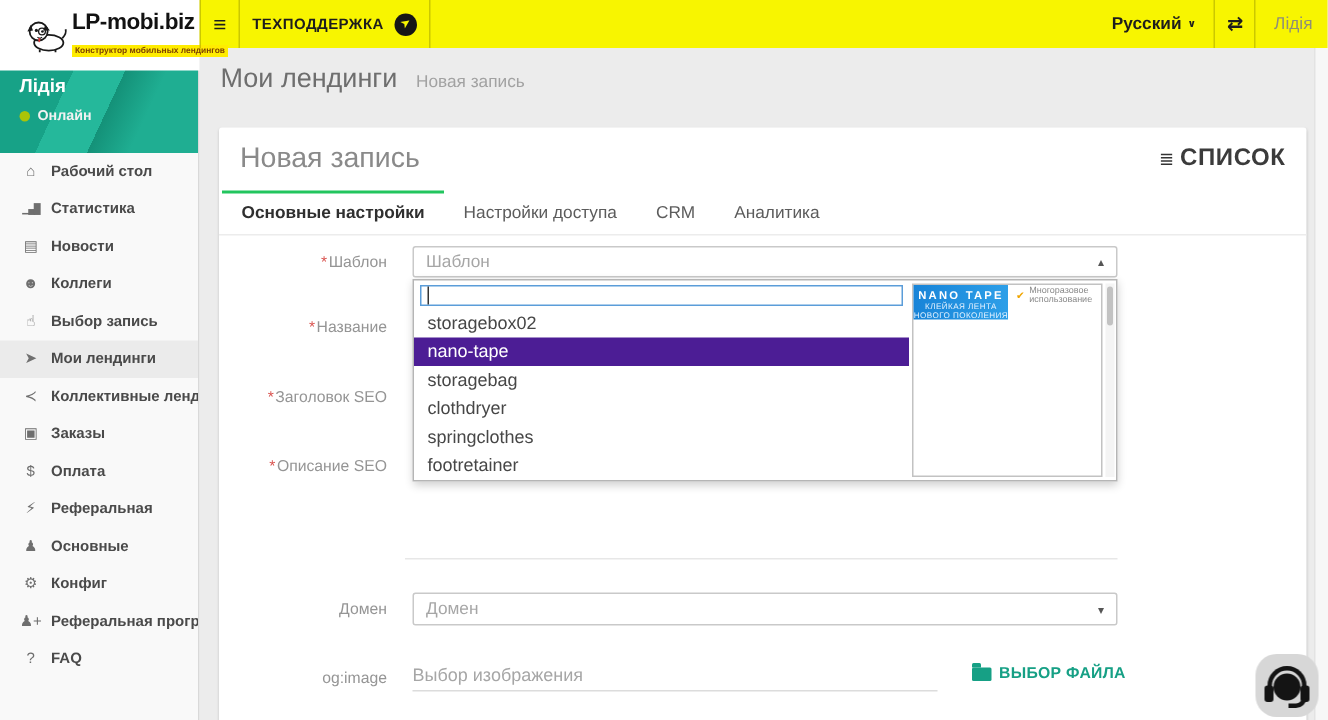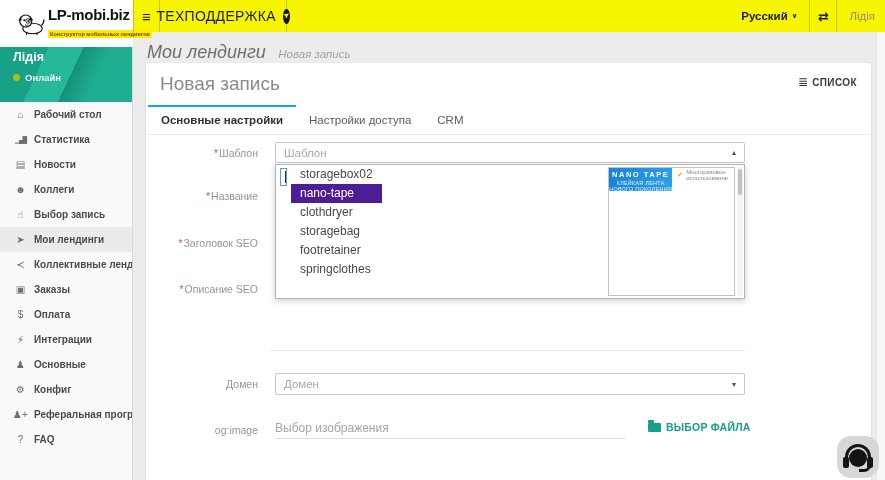--- a/index.html
+++ b/index.html
@@ -13,21 +13,21 @@
            padding-left:16px; cursor:pointer; }
   .brand svg { width:30px; height:26px; flex:0 0 auto; }
   .brand-text { margin-left:2px; }
   .brand-title { font-size:15px; font-weight:800; color:#121212; line-height:15px; letter-spacing:-.3px; }
   .brand-tagline { font-size:5.6px; font-weight:700; color:#7c3f00; background:#ffec00;
                    padding:1px 2px; display:inline-block; margin-top:1px; white-space:nowrap; }
   .tb-cell { display:flex; align-items:center; justify-content:center; }
   .tb-divider { width:1px; background:rgba(0,0,0,.18); }
   .hamburger { width:25px; font-size:15px; font-weight:700; color:#1d1d1d; cursor:pointer; }
   .support { width:126px; cursor:pointer; }
-  .support-label { font-size:14px; font-weight:400; color:#1d1d1d; letter-spacing:.3px; }
+  .support-label { font-size:10px; font-weight:700; color:#1d1d1d; letter-spacing:.3px; }
   .tg-circle { width:15px; height:15px; border-radius:50%; background:#161616; margin-left:7px;
                display:flex; align-items:center; justify-content:center; }
   .tg-circle span { color:#f8f500; font-size:8px; transform:rotate(-35deg) translateX(.5px); line-height:8px; }
   .tb-spacer { flex:1; }
   .lang { padding:0 12px; font-size:11.5px; font-weight:700; color:#1d1d1d; cursor:pointer; }
   .lang .caret { font-size:7px; margin-left:4px; color:#1d1d1d; }
   .refresh { width:26px; font-size:13px; font-weight:700; color:#1d1d1d; cursor:pointer; }
   .tb-user { padding:0 10px 0 12px; font-size:11.5px; color:#8f8f78; cursor:pointer; }
 
   
@@ -43,37 +43,37 @@
   .menu li { height:25px; display:flex; align-items:center; padding-left:13px; cursor:pointer;
              white-space:nowrap; overflow:hidden; }
   .menu li.active { background:#ebebeb; }
   .mi-icon { width:15px; flex:0 0 15px; margin-right:6px; font-size:10px; color:#6f6f6f;
              text-align:center; line-height:10px; }
   .mi-icon.bars { font-size:6.5px; letter-spacing:-1px; }
   .mi-label { font-size:10px; font-weight:700; color:#4a4a4a; }
 
   
   .main { position:absolute; left:133px; top:32px; right:0; bottom:0; }
-  .breadcrumb { padding:10px 14px 0 14px;font-style:italic; }
+  .breadcrumb { padding:10px 14px 22px 14px; }
   .bc-title { font-size:18px; color:#6e6e6e; font-weight:400; }
   .bc-sub { font-size:11.5px; color:#a2a2a2; margin-left:8px; }
 
   .card { margin:0 14px 0 13px; background:#fff; border-radius:2px;
           box-shadow:0 1px 2px rgba(0,0,0,.18); height:430px; position:relative; }
   .card-head { display:flex; align-items:flex-start; justify-content:space-between;
                padding:10px 14px 6px 14px; }
   .card-title { font-size:19px; color:#8a8a8a; font-weight:400; }
   .list-btn { display:flex; align-items:center; gap:4px; margin-top:2px; cursor:pointer; }
   .list-btn .glyph { font-size:12px; color:#333; }
-  .list-btn .txt { font-size:10px; font-weight:700; color:#3b3b3b; letter-spacing:.4px; }
+  .list-btn .txt { font-size:16px; font-weight:700; color:#3b3b3b; letter-spacing:.4px; }
 
   .tabs { display:flex; border-bottom:1px solid #ececec; padding:0 0 0 2px; margin-top:4px; }
   .tab { padding:7px 13px 8px 13px; font-size:11.5px; color:#5c5c5c; cursor:pointer;
          border-top:2px solid transparent; }
-  .tab.active { border-top:2px solid #0ea5e9; font-weight:700; color:#2f2f2f; }
+  .tab.active { border-top:2px solid #22c55e; font-weight:700; color:#2f2f2f; }
 
   .form-area { position:relative; height:340px; margin-top:0; }
   .flabel { position:absolute; left:0; width:112px; text-align:right; font-size:10.5px;
             color:#959595; }
   .req { color:#d9534f; margin-right:1px; }
   .lbl-template { top:12px; }
   .lbl-name { top:55px; }
   .lbl-seo-title { top:102px; }
   .lbl-seo-desc { top:148px; }
   .lbl-domain { top:243px; }
@@ -99,21 +99,21 @@
               gap:5px; cursor:pointer; }
   .folder { width:13px; height:9px; background:#16a085; border-radius:1px; position:relative; }
   .folder::before { content:""; position:absolute; top:-3px; left:0; width:6px; height:3px;
                     background:#16a085; border-radius:1px 1px 0 0; }
   .file-btn .txt { font-size:10.5px; font-weight:700; color:#16a085; letter-spacing:.2px; }
 
   
   .dropdown { position:absolute; left:129px; top:29px; width:470px; height:135px;
               background:#fff; border:1px solid #b5b5b5; box-shadow:0 2px 6px rgba(0,0,0,.2);
               z-index:10; display:flex; overflow:hidden; }
-  .dd-left { flex:1; min-width:0; display:flex; flex-direction:row; }
+  .dd-left { flex:1; min-width:0; display:flex; flex-direction:column; }
   .dd-search { margin:3px 4px 2px 4px; height:18px; border:1px solid #5b9dd9; background:#fff;
                display:flex; align-items:center; padding-left:4px; }
   .caret-bar { width:1px; height:12px; background:#333; }
   .dd-options { list-style:none; }
   .dd-options li { padding:2px 9px; font-size:12px; color:#474747; line-height:15px; cursor:pointer; }
   .dd-options li.selected { background:#4c1d95; color:#fff; }
   .dd-scrollbar { position:absolute; right:1px; top:2px; width:6px; height:129px; background:#f4f4f4; }
   .dd-thumb { position:absolute; top:2px; left:1px; width:4px; height:26px; background:#c2c2c2;
               border-radius:2px; }
 
@@ -250,21 +250,21 @@
     <li>
         <span class="mi-icon">▣</span>
         <span class="mi-label">Заказы</span>
       </li>
     <li>
         <span class="mi-icon">$</span>
         <span class="mi-label">Оплата</span>
       </li>
     <li>
         <span class="mi-icon">⚡</span>
-        <span class="mi-label">Интеграции</span>
+        <span class="mi-label">Реферальная</span>
       </li>
     <li>
         <span class="mi-icon">♟</span>
         <span class="mi-label">Основные</span>
       </li>
     <li>
         <span class="mi-icon">⚙</span>
         <span class="mi-label">Конфиг</span>
       </li>
     <li>
@@ -290,20 +290,21 @@
       <div class="list-btn">
         <span class="glyph">≣</span>
         <span class="txt">СПИСОК</span>
       </div>
     </div>
 
     <div class="tabs">
       <div class="tab active">Основные настройки</div>
       <div class="tab">Настройки доступа</div>
       <div class="tab">CRM</div>
+      <div class="tab">Аналитика</div>
     </div>
 
     <div class="form-area">
 
       <div class="flabel lbl-template">
         <span class="req">*</span><span>Шаблон</span>
       </div>
       <div class="flabel lbl-name">
         <span class="req">*</span><span>Название</span>
       </div>
@@ -322,24 +323,24 @@
       </div>
 
       <div class="dropdown">
         <div class="dd-left">
           <div class="dd-search">
             <span class="caret-bar"></span>
           </div>
           <ul class="dd-options">
             <li>storagebox02</li>
             <li class="selected">nano-tape</li>
+            <li>storagebag</li>
             <li>clothdryer</li>
-            <li>storagebag</li>
+            <li>springclothes</li>
             <li>footretainer</li>
-            <li>springclothes</li>
           </ul>
         </div>
         <div class="preview">
           <div class="pv-head">
             <div class="pv-title">NANO TAPE</div>
             <div class="pv-sub">КЛЕЙКАЯ ЛЕНТА НОВОГО ПОКОЛЕНИЯ</div>
           </div>
           <div class="pv-body">
             <div class="pv-badge">
               <span class="s">СКИДКА</span>

